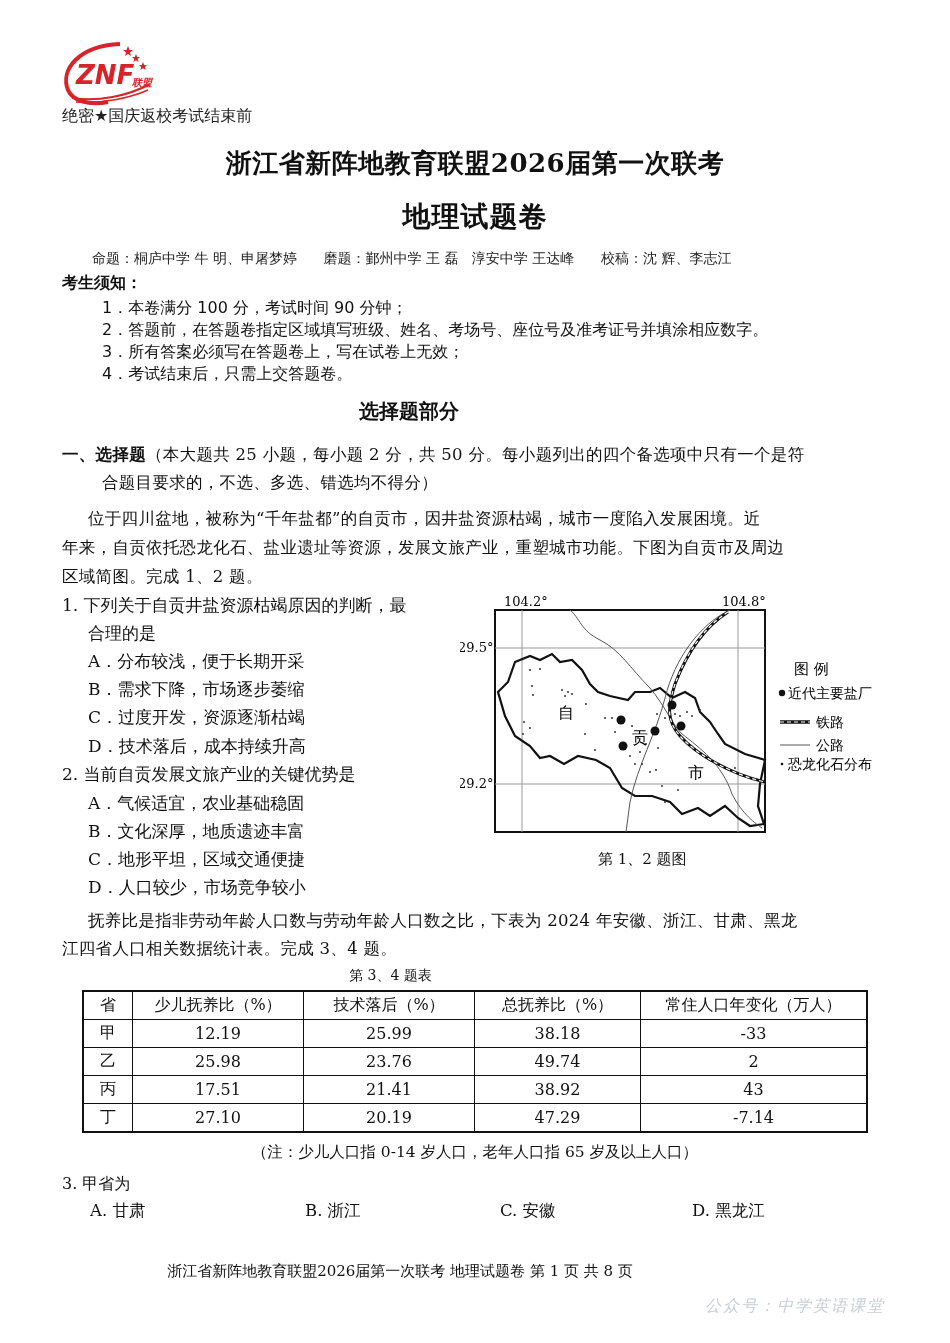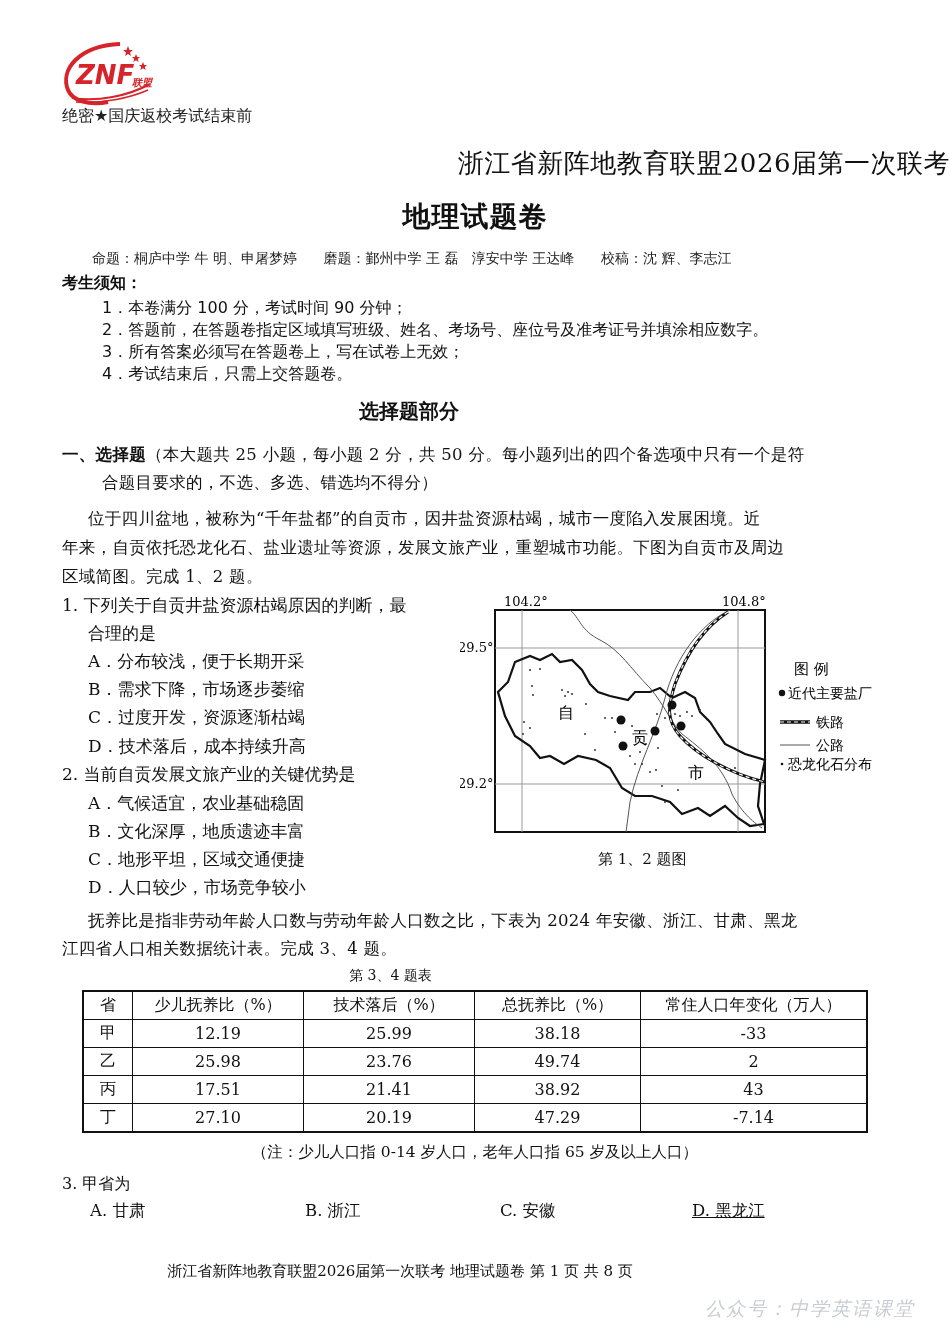--- a/index.html
+++ b/index.html
@@ -1,21 +1,21 @@
 <!DOCTYPE html>
 <html><head>
 <meta charset="utf-8">
 <style>
   html, body { margin: 0; padding: 0; background: #ffffff; }
   body { width: 950px; height: 1343px; position: relative; overflow: hidden;
          font-family: "DejaVu Serif", "Liberation Serif", serif; color: #111; }
   .abs { position: absolute; }
   .logo { left: 58px; top: 40px; width: 110px; height: 70px; }
   .secret { left: 62px; top: 106px; font-size: 16px; font-family: "DejaVu Sans", sans-serif; color:#222; }
-  .title1 { left: 0; width: 950px; top: 146px; text-align: right; font-size: 26px; font-weight: normal; letter-spacing: 0.5px; }
+  .title1 { left: 0; width: 950px; top: 146px; text-align: center; font-size: 26px; font-weight: bold; letter-spacing: 0.5px; }
   .title2 { left: 0; width: 950px; top: 198px; text-align: center; font-size: 28px; font-weight: bold; letter-spacing: 1px; }
   .credits { left: 92px; top: 250px; font-size: 14px; color:#222; white-space: pre; font-family: "DejaVu Sans", sans-serif; }
   .notice-title { left: 62px; top: 273px; font-size: 16px; font-weight: bold; font-family: "DejaVu Sans", sans-serif; }
   .notice-item { left: 102px; font-size: 16px; font-family: "DejaVu Sans", sans-serif; white-space: nowrap; }
   .section-title { left: 0; width: 818px; top: 398px; text-align: center; font-size: 20px; font-weight: bold; font-family: "DejaVu Sans", sans-serif; }
   .p { font-size: 16.5px; white-space: nowrap; letter-spacing: 0.3px; }
   .bold { font-weight: bold; font-family: "DejaVu Sans", sans-serif; }
   .q { font-size: 17px; white-space: nowrap; }
   .opt { left: 88px; font-size: 17px; white-space: nowrap; }
   .map { left: 460px; top: 588px; width: 440px; height: 250px; }
@@ -25,21 +25,21 @@
   table.data td, table.data th { border: 1.5px solid #111; height: 27px; text-align: center; font-weight: normal; padding: 0; }
   table.data { border: 2px solid #111; }
   .col0 { width: 48px; }
   .col1 { width: 170px; }
   .col2 { width: 170px; }
   .col3 { width: 165px; }
   .table-note { left: 0; width: 950px; top: 1142px; text-align: center; font-size: 15.5px; }
   .q3 { left: 62px; top: 1174px; font-size: 16px; }
   .q3opt { top: 1200px; font-size: 16.5px; white-space: nowrap; }
   .footer { left: 0; width: 800px; top: 1262px; text-align: center; font-size: 15px; }
-  .watermark { left: 705px; top: 1296px; font-size: 19px; color: #c8cdd3; font-style: italic; letter-spacing: 2px; font-family: Liberation Serif, serif; }
+  .watermark { left: 705px; top: 1296px; font-size: 16px; color: #c8cdd3; font-style: italic; letter-spacing: 2px; font-family: Liberation Serif, serif; }
 </style>
 </head>
 <body>
 
 <div class="abs logo">
   <svg width="110" height="70" viewBox="0 0 110 70">
     <path d="M62 4 C20 6 2 30 10 50 C14 60 30 66 50 62" fill="none" stroke="#d6242a" stroke-width="4"></path>
     <path d="M14 58 C40 62 70 56 92 44" fill="none" stroke="#d6242a" stroke-width="2"></path>
     <path d="M18 62 C44 64 72 58 90 50" fill="none" stroke="#d6242a" stroke-width="1.5"></path>
     <text x="18" y="44" font-size="26" font-style="italic" font-weight="bold" fill="#d6242a" font-family="DejaVu Sans, sans-serif">ZNF</text>
@@ -217,16 +217,16 @@
   </tr>
 </tbody>
   </table>
 
 <div class="abs table-note">（注：少儿人口指 0-14 岁人口，老年人口指 65 岁及以上人口）</div>
 
 <div class="abs q3">3. 甲省为</div>
 <div class="abs q3opt" style="left:90px;">A. 甘肃</div>
 <div class="abs q3opt" style="left:305px;">B. 浙江</div>
 <div class="abs q3opt" style="left:500px;">C. 安徽</div>
-<div class="abs q3opt" style="left:692px;text-decoration:underline;">D. 黑龙江</div>
+<div class="abs q3opt" style="left:692px;">D. 黑龙江</div>
 
 <div class="abs footer">浙江省新阵地教育联盟2026届第一次联考 地理试题卷   第 1 页 共 8 页</div>
 <div class="abs watermark">公众号：中学英语课堂</div>
 
 </body></html>

